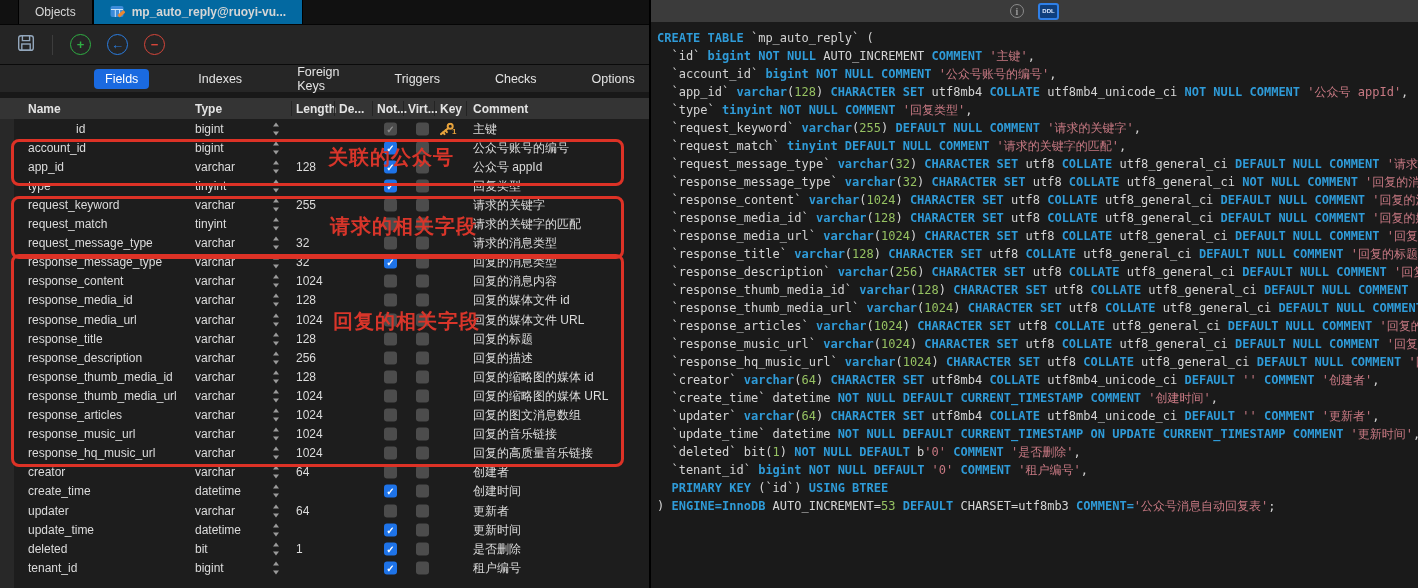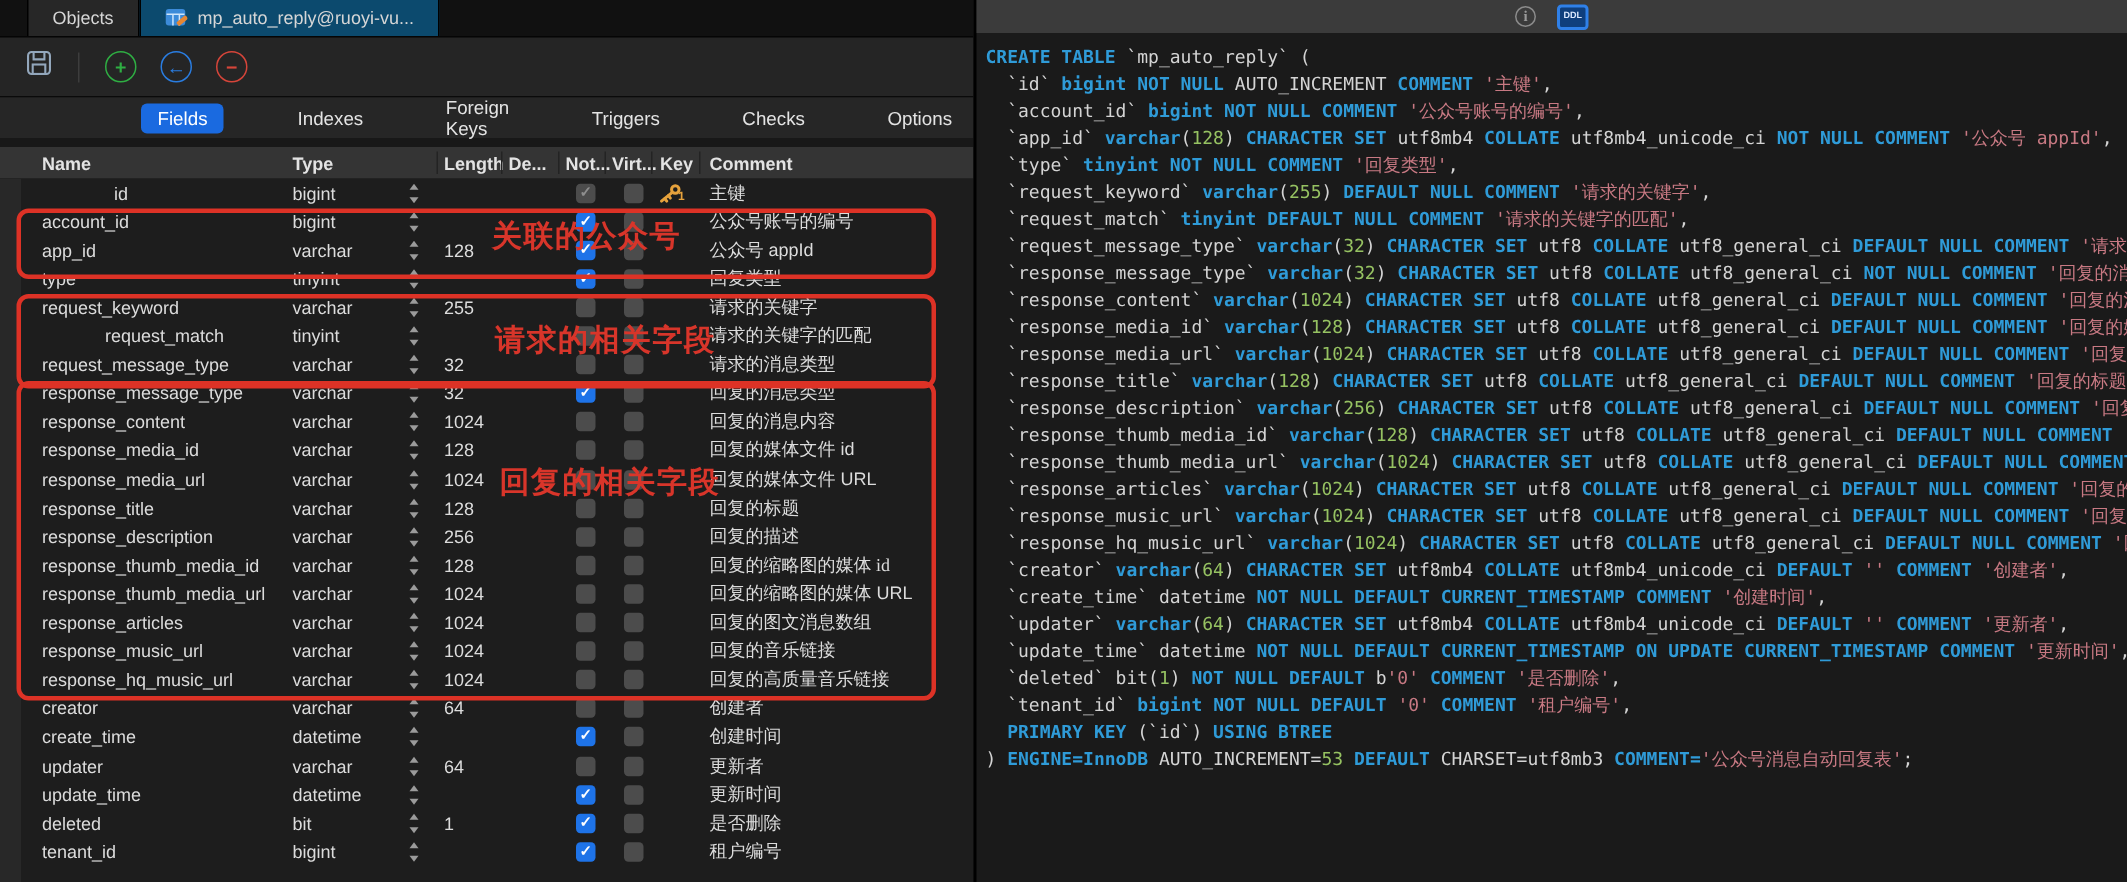--- a/index.html
+++ b/index.html
@@ -4,21 +4,21 @@
 <style>
   html,body{margin:0;padding:0;background:#000;}
   .app{position:relative;width:1418px;height:588px;overflow:hidden;
        font-family:"Liberation Sans",sans-serif;background:#1d1d1d;color:#ddd;
        -webkit-font-smoothing:antialiased;}
   
   .left{position:absolute;left:0;top:0;width:649px;height:588px;background:#1d1d1d;}
   .tabbar{height:24px;background:#111;display:flex;align-items:stretch;padding-left:18px;}
   .tab{display:flex;align-items:center;gap:7px;padding:0 16px;background:#272727;
        border-left:1px solid #000;border-right:1px solid #000;font-size:12px;color:#d6d6d6;}
-  .tab.active{background:#0c4a6e;}
+  .tab.active{background:#0369a1;font-weight:bold;}
   .tab .ticon{display:flex;align-items:center;}
   .toolbar{height:39px;background:#252525;border-top:1px solid #050505;border-bottom:1px solid #0a0a0a;
            display:flex;align-items:center;padding-left:17px;}
   .toolsep{width:1px;height:20px;background:#3d3d3d;margin:0 17px 0 17px;}
   .tbtn{width:19px;height:19px;border-radius:50%;display:flex;align-items:center;justify-content:center;
         font-size:13px;line-height:1;margin-right:16px;font-weight:bold;}
   .tbtn.add{border:1.5px solid #2fae43;color:#2fae43;}
   .tbtn.back{border:1.5px solid #2a7de1;color:#2a7de1;}
   .tbtn.del{border:1.5px solid #d6453a;color:#d6453a;}
   .navrow{height:27px;background:#262626;display:flex;align-items:center;gap:13px;padding-left:64px;
@@ -199,21 +199,21 @@
           <span class="stepper">
             <i class="u"></i>
             <i class="d"></i>
           </span>
           <span class="cell" style="left: 296px;">255</span>
           <span class="cb" style="left: 384px;"></span>
           <span class="cb" style="left: 416px;"></span>
           <span class="cell" style="left: 473px;">请求的关键字</span>
         </div>
         <div class="row" style="top: 95.5px;">
-          <span class="cell" style="left: 28px; margin-left: 42px;">request_match</span>
+          <span class="cell" style="left: 28px;">request_match</span>
           <span class="cell" style="left: 195px;">tinyint</span>
           <span class="stepper">
             <i class="u"></i>
             <i class="d"></i>
           </span>
           <span class="cb" style="left: 384px;"></span>
           <span class="cb" style="left: 416px;"></span>
           <span class="cell" style="left: 473px;">请求的关键字的匹配</span>
         </div>
         <div class="row" style="top: 114.6px;">
@@ -303,21 +303,21 @@
         <div class="row" style="top: 248.3px;">
           <span class="cell" style="left: 28px;">response_thumb_media_id</span>
           <span class="cell" style="left: 195px;">varchar</span>
           <span class="stepper">
             <i class="u"></i>
             <i class="d"></i>
           </span>
           <span class="cell" style="left: 296px;">128</span>
           <span class="cb" style="left: 384px;"></span>
           <span class="cb" style="left: 416px;"></span>
-          <span class="cell" style="left: 473px; font-family: Liberation Serif, serif;">回复的缩略图的媒体 id</span>
+          <span class="cell" style="left: 473px;">回复的缩略图的媒体 id</span>
         </div>
         <div class="row" style="top: 267.4px;">
           <span class="cell" style="left: 28px;">response_thumb_media_url</span>
           <span class="cell" style="left: 195px;">varchar</span>
           <span class="stepper">
             <i class="u"></i>
             <i class="d"></i>
           </span>
           <span class="cell" style="left: 296px;">1024</span>
           <span class="cb" style="left: 384px;"></span>

